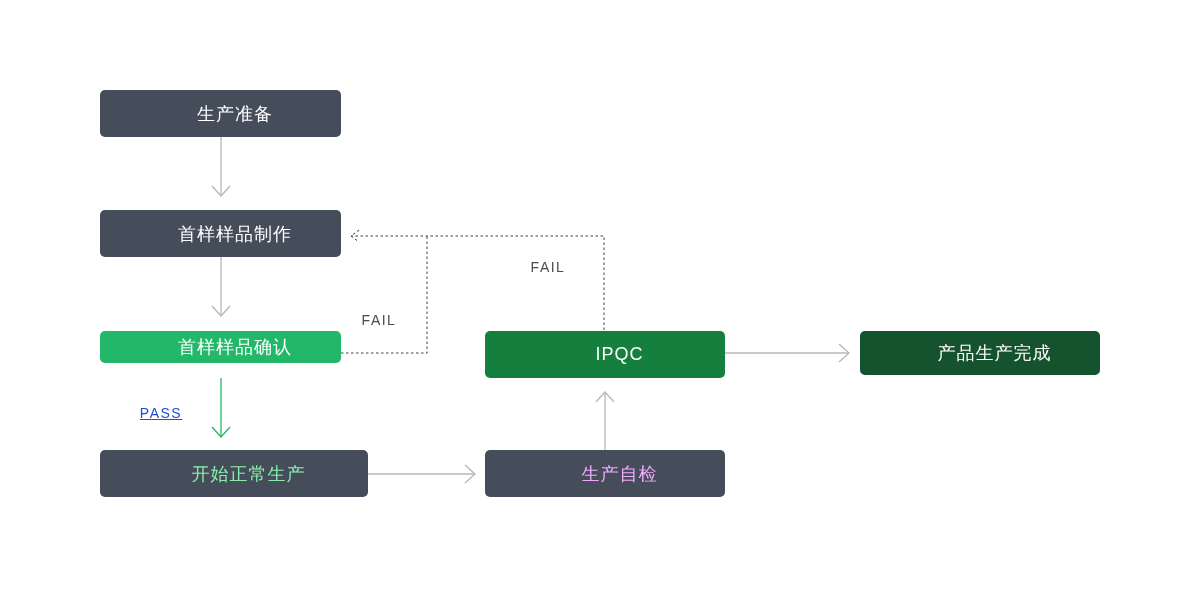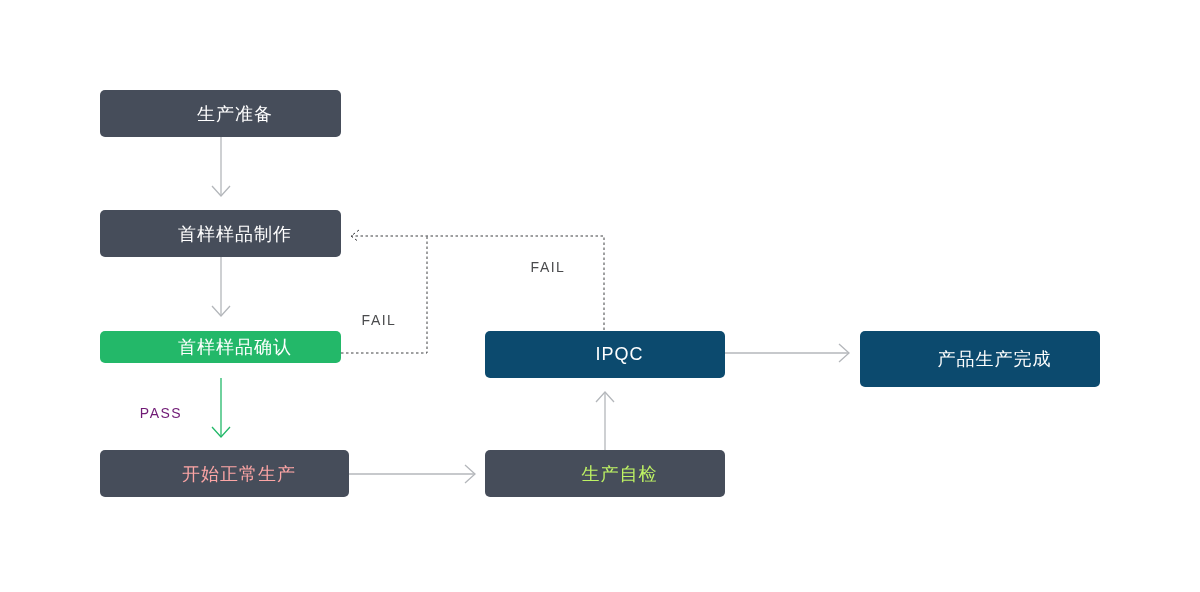--- a/index.html
+++ b/index.html
@@ -71,30 +71,30 @@
 
   <div class="node" style="left: 100px; top: 90px; width: 241px; height: 47px; background: rgb(70, 77, 90); color: rgb(255, 255, 255);">
     <span>生产准备</span>
   </div>
   <div class="node" style="left: 100px; top: 210px; width: 241px; height: 47px; background: rgb(70, 77, 90); color: rgb(255, 255, 255); text-align: center;">
     <span>首样样品制作</span>
   </div>
   <div class="node green" style="left: 100px; top: 331px; width: 241px; height: 32px; background: rgb(35, 184, 105); color: rgb(255, 255, 255);">
     <span>首样样品确认</span>
   </div>
-  <div class="node" style="left: 100px; top: 450px; width: 249px; height: 47px; background: rgb(70, 77, 90); color: #fca5a5;">
+  <div class="node" style="left: 100px; top: 450px; width: 268px; height: 47px; background: rgb(70, 77, 90); color: #86efac;">
     <span>开始正常生产</span>
   </div>
-  <div class="node" style="left: 485px; top: 450px; width: 240px; height: 47px; background: rgb(70, 77, 90); color: #bef264;">
+  <div class="node" style="left: 485px; top: 450px; width: 240px; height: 47px; background: rgb(70, 77, 90); color: #f0abfc;">
     <span>生产自检</span>
   </div>
-  <div class="node green" style="left: 485px; top: 331px; width: 240px; height: 47px; background: #0c4a6e; color: rgb(255, 255, 255);">
+  <div class="node green" style="left: 485px; top: 331px; width: 240px; height: 47px; background: #15803d; color: rgb(255, 255, 255);">
     <span>IPQC</span>
   </div>
-  <div class="node" style="left: 860px; top: 331px; width: 240px; height: 56px; background: #0c4a6e; color: rgb(255, 255, 255);">
+  <div class="node" style="left: 860px; top: 331px; width: 240px; height: 44px; background: #14532d; color: rgb(255, 255, 255);">
     <span>产品生产完成</span>
   </div>
 
-  <div class="edge-label" style="left: 161px; top: 413px; color: #701a75;">PASS</div>
+  <div class="edge-label" style="left: 161px; top: 413px; color: #1d4ed8; text-decoration: underline;">PASS</div>
   <div class="edge-label" style="left: 379px; top: 320px; color: rgb(74, 75, 77);">FAIL</div>
   <div class="edge-label" style="left: 548px; top: 267px; color: rgb(74, 75, 77);">FAIL</div>
 
 </div>
 
 </body></html>

